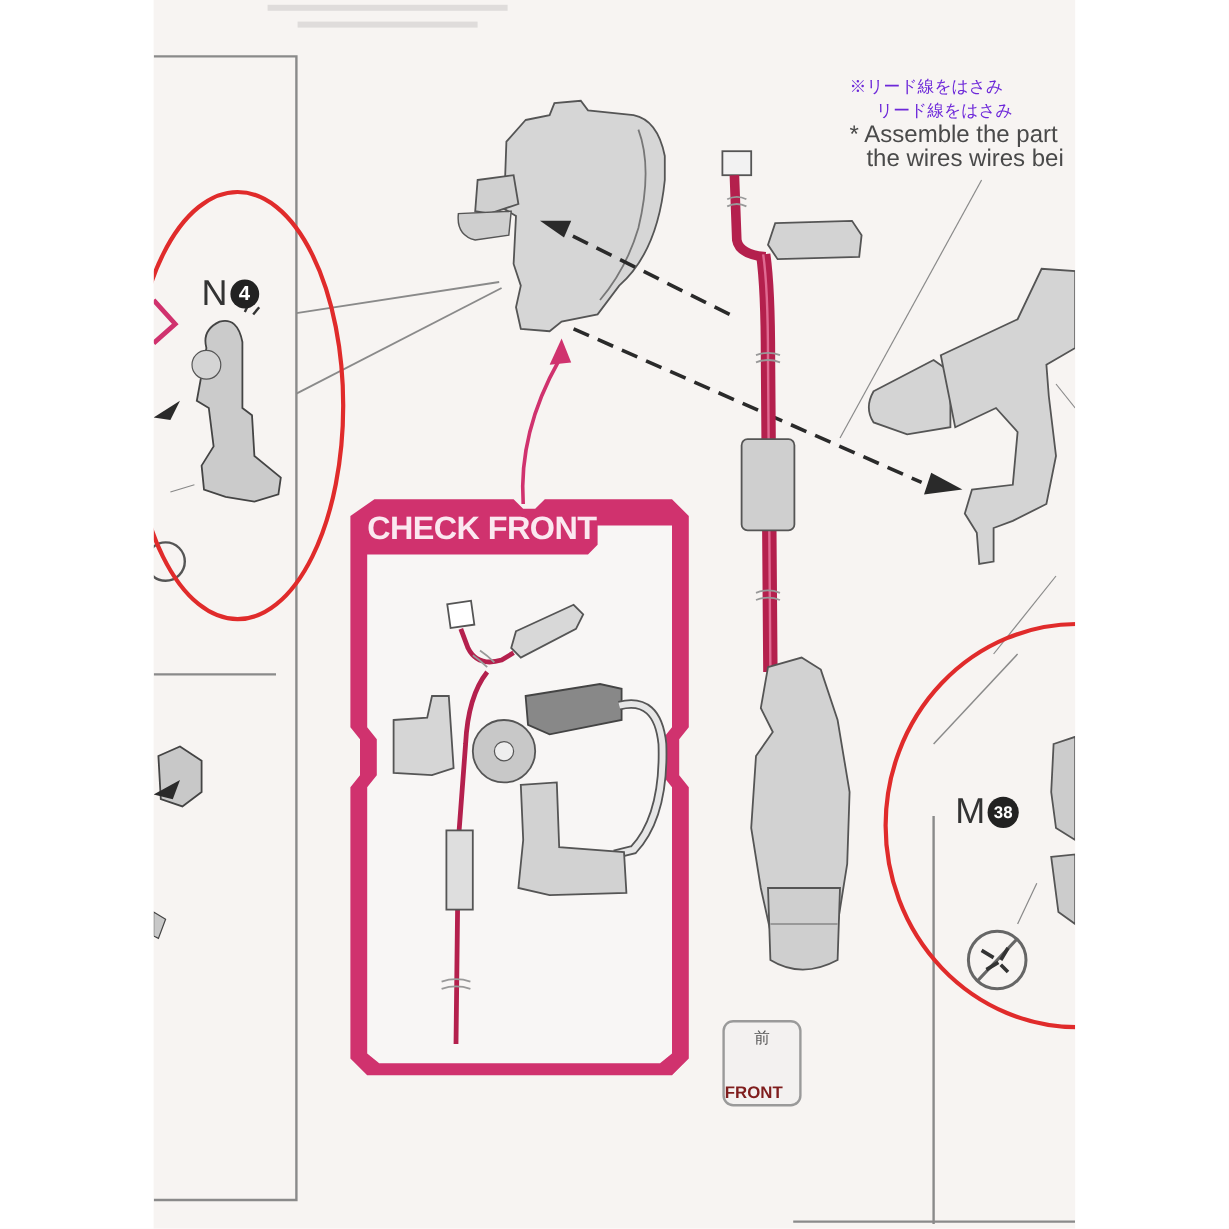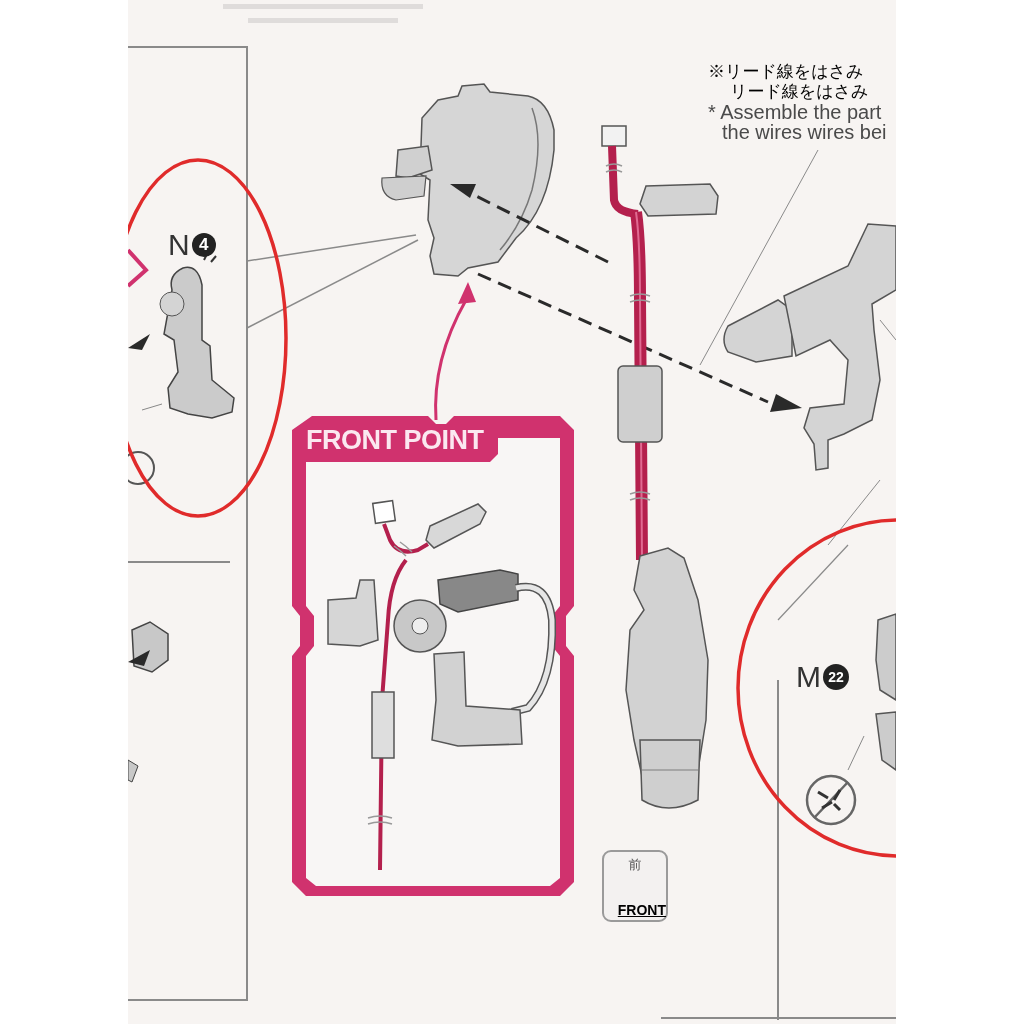--- a/index.html
+++ b/index.html
@@ -1,28 +1,28 @@
 <!DOCTYPE html>
 <html><head>
 <meta charset="utf-8">
 <style>
   html, body { margin: 0; padding: 0; }
   body { width: 1024px; height: 1024px; background: #ffffff; position: relative; overflow: hidden; font-family: "Liberation Sans", sans-serif; }
   .page { position: absolute; left: 128px; top: 0; width: 768px; height: 1024px; background: #f7f4f2; overflow: hidden; }
   svg.full { position: absolute; left: 0; top: 0; }
   .note { position: absolute; left: 580px; top: 62px; width: 200px; color: #4a4a4a; line-height: 20px; white-space: nowrap; }
-  .note .jp { font-size: 17px; color: #000000; }
+  .note .jp { font-size: 14px; color: #6d28d9; }
   .note .en { font-size: 20px; color: #4a4a4a; }
   .note .jp2 { padding-left: 22px; }
   .part-label { position: absolute; font-size: 30px; color: #333; font-family: "Liberation Sans", sans-serif; display: flex; align-items: center; gap: 2px; }
   .num-badge { display: inline-flex; align-items: center; justify-content: center; background: #222; color: #fff; border-radius: 50%; font-weight: bold; }
   .checkpoint-title { position: absolute; left: 178px; top: 425px; color: #fbe8f0; font-weight: bold; font-size: 27px; letter-spacing: -0.5px; }
   .front-box { position: absolute; left: 474px; top: 850px; width: 62px; height: 68px; border: 2px solid #9a9a9a; border-radius: 9px; background: #f3f1f0; }
   .front-box .kanji { position: absolute; top: 4px; width: 100%; text-align: center; font-size: 13px; color: #555; }
-  .front-box .label { position: absolute; bottom: 2px; width: 100%; text-align: right; font-size: 14px; color: #000000; font-weight: bold; text-decoration: underline; }
+  .front-box .label { position: absolute; bottom: 2px; width: 100%; text-align: left; font-size: 14px; color: #7f1d1d; font-weight: bold; }
 </style>
 </head>
 <body>
 
 <div class="page">
 
   <svg class="full" width="768" height="1024" viewBox="0 0 768 1024">
 
     <g opacity="0.25" fill="#999">
       <rect x="95" y="4" width="200" height="5"></rect>
@@ -155,23 +155,23 @@
     <div class="en" style="padding-left:14px">the wires wires bei</div>
   </div>
 
   <div class="part-label" style="left:40px; top:228px;">
     <span>N</span>
     <span class="num-badge" style="width:24px;height:24px;font-size:17px;">4</span>
   </div>
 
   <div class="part-label" style="left:668px; top:660px;">
     <span>M</span>
-    <span class="num-badge" style="width:26px;height:26px;font-size:14px;">22</span>
+    <span class="num-badge" style="width:26px;height:26px;font-size:14px;">38</span>
   </div>
 
-  <div class="checkpoint-title">FRONT POINT</div>
+  <div class="checkpoint-title">CHECK FRONT</div>
 
   <div class="front-box">
     <div class="kanji">前</div>
     <div class="label">FRONT</div>
   </div>
 
 </div>
 
 </body></html>

